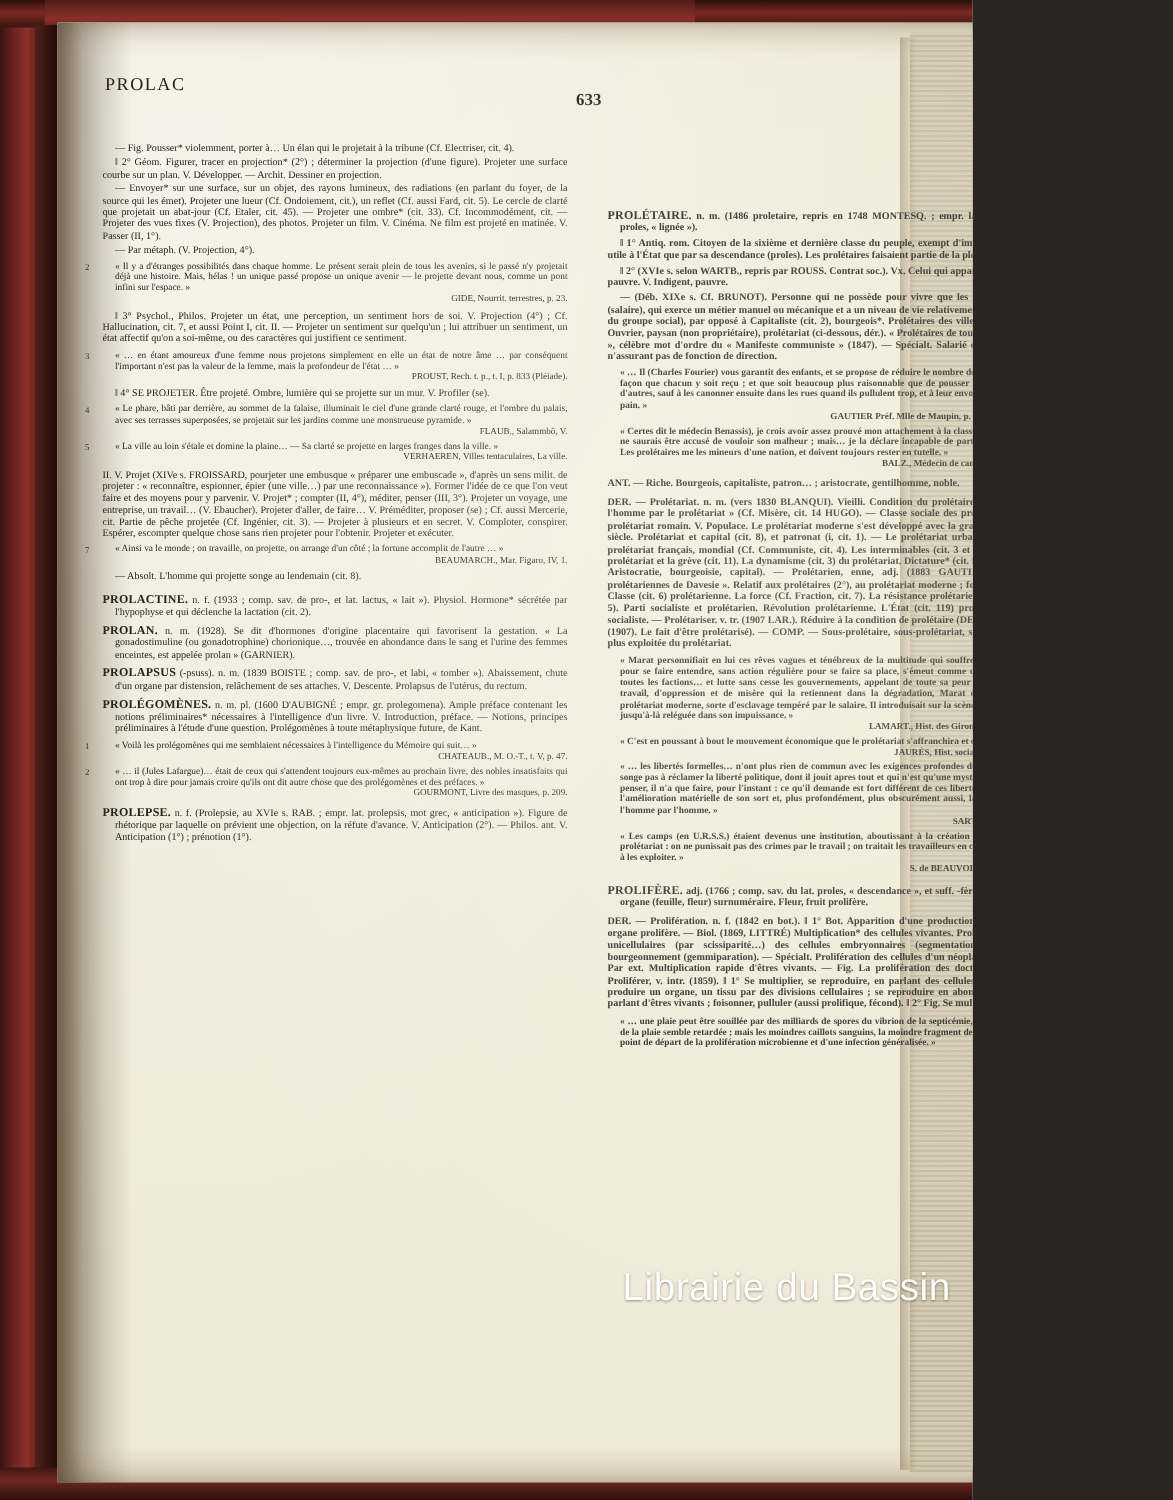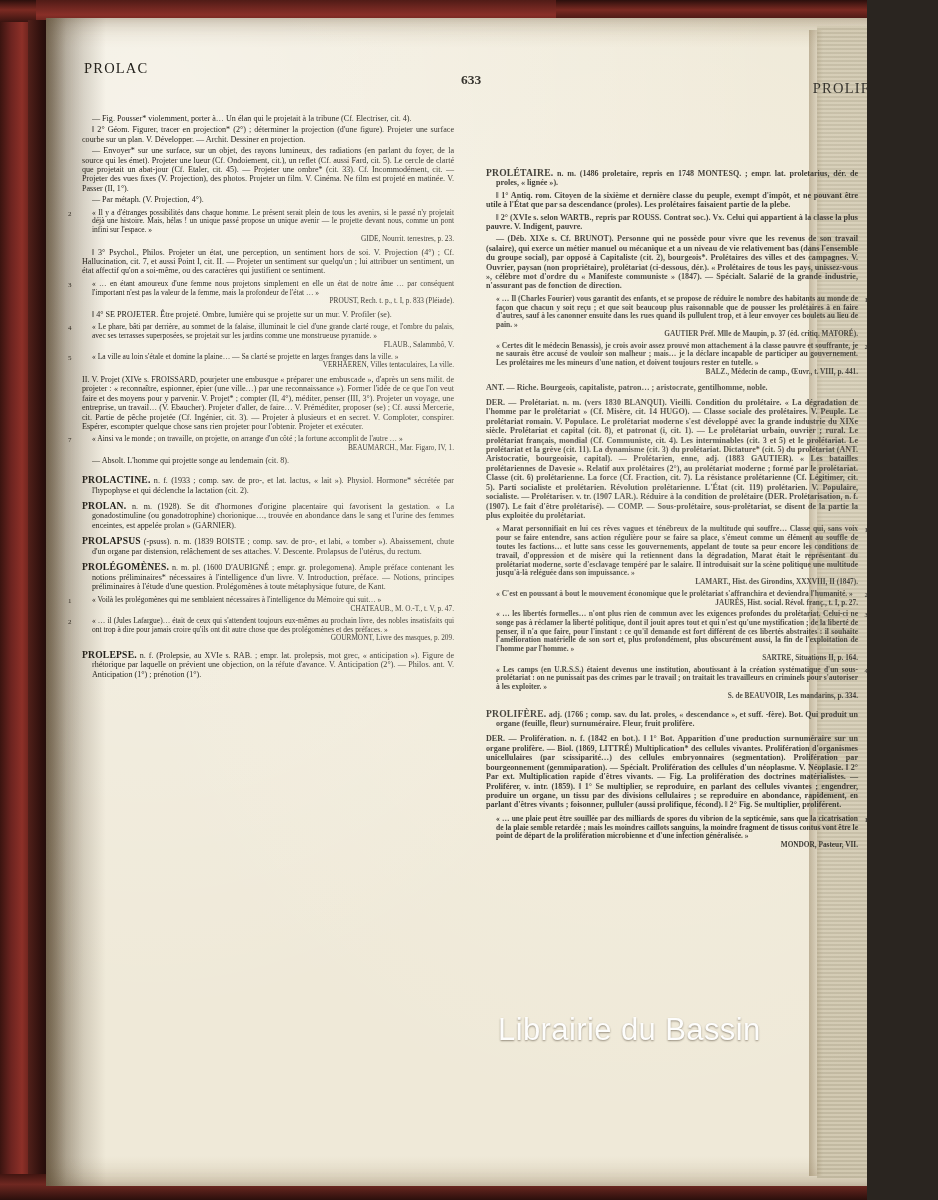--- a/index.html
+++ b/index.html
@@ -1,17 +1,17 @@
 <!DOCTYPE html>
 <html><head>
 <meta charset="utf-8">
 <style>
   html,body{margin:0;padding:0;background:#2a2520;}
   #page{
-    position:relative;width:867px;height:1200px;overflow:hidden;
+    position:relative;width:778px;height:1200px;overflow:hidden;
     background:#b9b2a4;
     font-family:"Liberation Serif", serif;
   }
   
   .bg-dark{position:absolute;inset:0;background:#6e6a5f;}
   
   .book{
     position:absolute;left:0;top:0;width:938px;height:1200px;
     background:#9c9484;
   }

